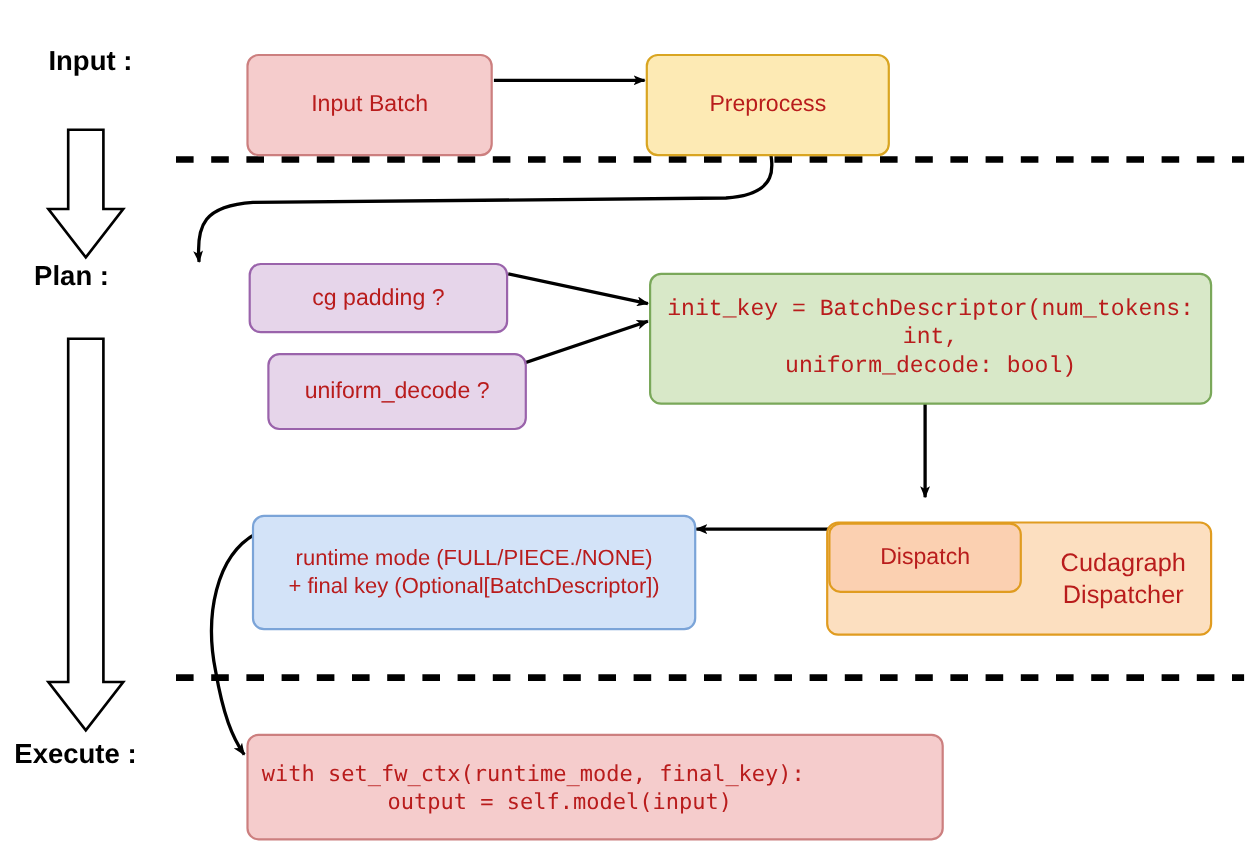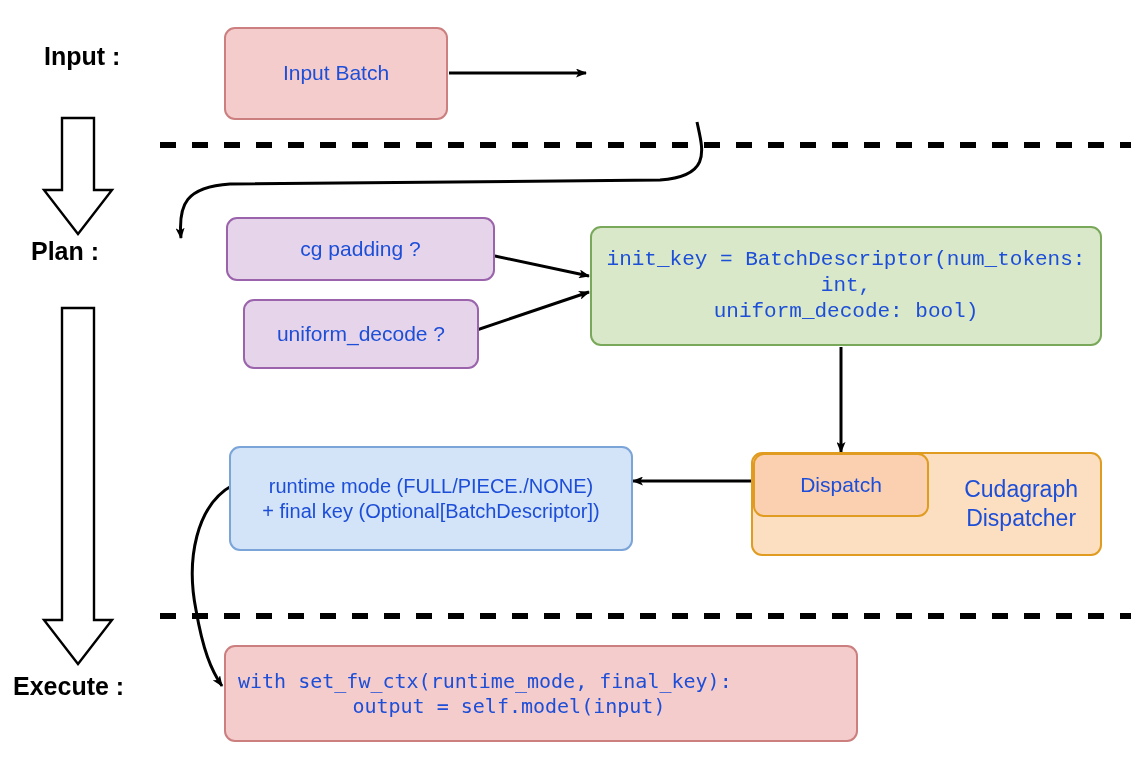--- a/index.html
+++ b/index.html
@@ -28,23 +28,24 @@
     position: absolute;
     box-sizing: border-box;
     border-radius: 11px;
     border: 2px solid #000;
     display: flex;
     align-items: center;
     justify-content: center;
     text-align: center;
     font-family: "Liberation Sans", sans-serif;
     font-size: 21px;
-    color: #1d4ed8;
+    color: #b91c1c;
     line-height: 1.25;
     padding: 4px 8px;
+    margin-top: 22px;
   }
   .node-pink   { background: #f5cccc; border-color: #cc7f7f; }
   .node-yellow { background: #fdeab4; border-color: #d9a521; }
   .node-purple { background: #e6d5ea; border-color: #9a63ab; }
   .node-green  { background: #d8e8c8; border-color: #7aa85a; }
   .node-blue   { background: #d3e3f8; border-color: #7ba4d8; }
   .node-orange-outer { background: #fcdfc0; border-color: #e09c20; }
   .node-orange-inner { background: #fbd0b1; border-color: #e09c20; }
   .node-code {
     background: #f5cccc;
@@ -102,22 +103,23 @@
 
     <path d="M233,485 C196,505 186,560 196,610 C203,650 211,670 222,686" fill="none" stroke="#000" stroke-width="3" marker-end="url(#ah)"></path>
   </svg>
 
   <div class="stage-label" style="left:44px; top:42px;">Input :</div>
   <div class="stage-label" style="left:31px; top:237px;">Plan :</div>
   <div class="stage-label" style="left:13px; top:672px;">Execute :</div>
 
   <div class="node node-pink" style="left:224px; top:27px; width:224px; height:93px;">Input Batch</div>
 
+  <div class="node node-yellow" style="left:587px; top:27px; width:222px; height:93px;">Preprocess</div>
 
-  <div class="node node-purple" style="left:226px; top:217px; width:269px; height:64px;">cg padding ?</div>
+  <div class="node node-purple" style="left:226px; top:217px; width:236px; height:64px;">cg padding ?</div>
 
   <div class="node node-purple" style="left:243px; top:299px; width:236px; height:70px;">uniform_decode ?</div>
 
   <div class="node node-green" style="left:590px; top:226px; width:512px; height:120px; white-space:pre-line;font-family:Liberation Mono, monospace;">init_key = BatchDescriptor(num_tokens: int,
 uniform_decode: bool)</div>
 
   <div class="node node-orange-outer" style="left:751px; top:452px; width:351px; height:104px;
               justify-content:flex-end; padding-right:22px; white-space:pre-line; font-size:23px;">Cudagraph
 Dispatcher</div>
 

